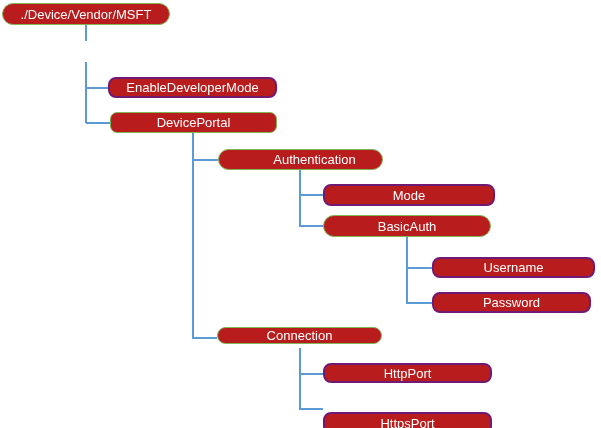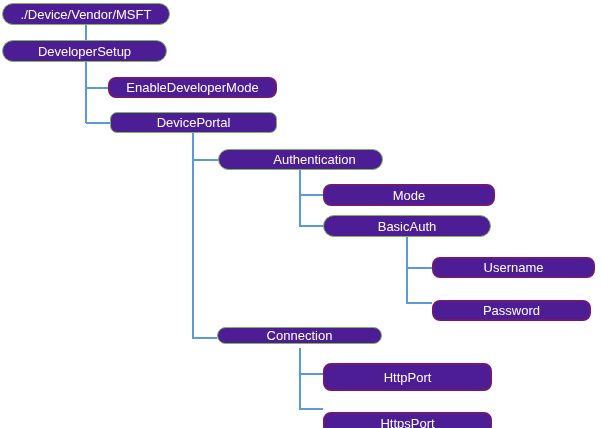--- a/index.html
+++ b/index.html
@@ -11,21 +11,21 @@
   #canvas {
     position: relative;
     width: 601px;
     height: 428px;
     background: #ffffff;
     overflow: hidden;
   }
   .node {
     position: absolute;
     box-sizing: border-box;
-    background: #4c1d95;
+    background: #b91c1c;
     color: #ffffff;
     font-size: 13px;
     text-align: center;
     white-space: nowrap;
     display: flex;
     align-items: center;
     justify-content: center;
   }
   .node.pill {
     border-radius: 11px;
@@ -62,25 +62,24 @@
 
   <div class="line vline" style="left:406px; top:237px; height:67px;"></div>
   <div class="line hline" style="left:407px; top:267px; width:25px;"></div>
   <div class="line hline" style="left:407px; top:302px; width:25px;"></div>
 
   <div class="line vline" style="left:299px; top:348px; height:62px;"></div>
   <div class="line hline" style="left:300px; top:373px; width:23px;"></div>
   <div class="line hline" style="left:300px; top:408px; width:23px;"></div>
 
   <div class="node pill" style="left:2px;   top:3px;   width:168px; height:22px;">./Device/Vendor/MSFT</div>
-  <div class="node pill" style="left:2px;   top:40px;  width:165px; height:22px;">DeveloperSetup</div>
   <div class="node rect" style="left:108px; top:77px;  width:169px; height:21px;">EnableDeveloperMode</div>
   <div class="node pill" style="left:110px; top:112px; width:167px; height:21px;border-radius:7px;">DevicePortal</div>
   <div class="node pill" style="left:218px; top:149px; width:165px; height:21px;padding-left:28px;">Authentication</div>
   <div class="node pill" style="left:323px; top:215px; width:168px; height:22px;">BasicAuth</div>
   <div class="node rect" style="left:323px; top:184px; width:172px; height:22px;">Mode</div>
   <div class="node rect" style="left:432px; top:257px; width:163px; height:21px;">Username</div>
-  <div class="node rect" style="left:432px; top:292px; width:159px; height:21px;margin-top:8px;">Password</div>
+  <div class="node rect" style="left:432px; top:292px; width:159px; height:21px;">Password</div>
   <div class="node pill" style="left:217px; top:327px; width:165px; height:17px;text-align:right;">Connection</div>
-  <div class="node rect" style="left:323px; top:363px; width:169px; height:28px;">HttpPort</div>
+  <div class="node rect" style="left:323px; top:363px; width:169px; height:20px;">HttpPort</div>
   <div class="node rect" style="left:323px; top:398px; width:169px; height:22px;margin-top:14px;">HttpsPort</div>
 
 </div>
 
 </body></html>

